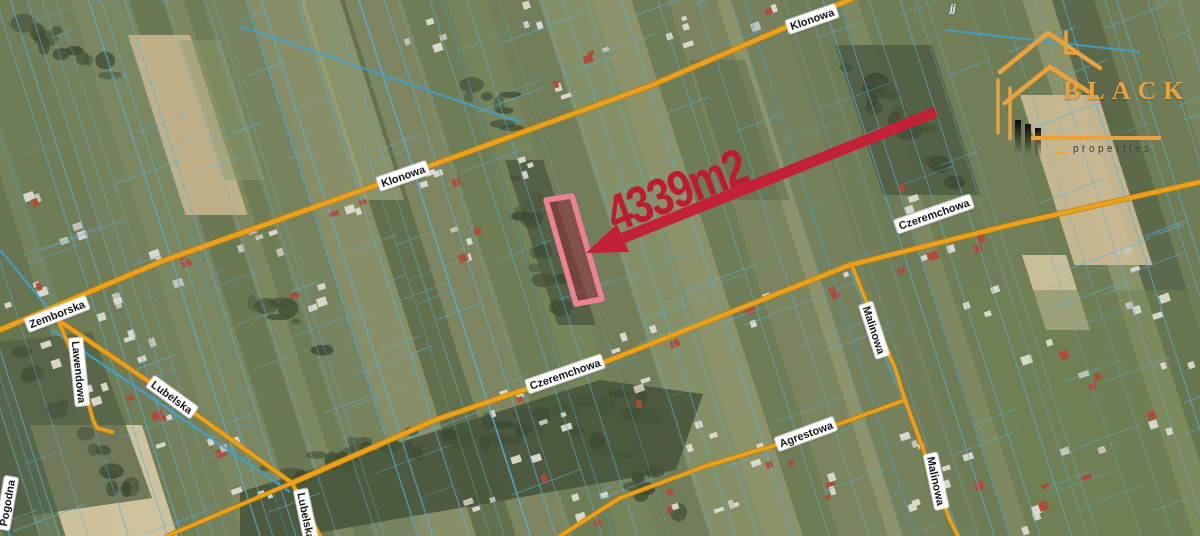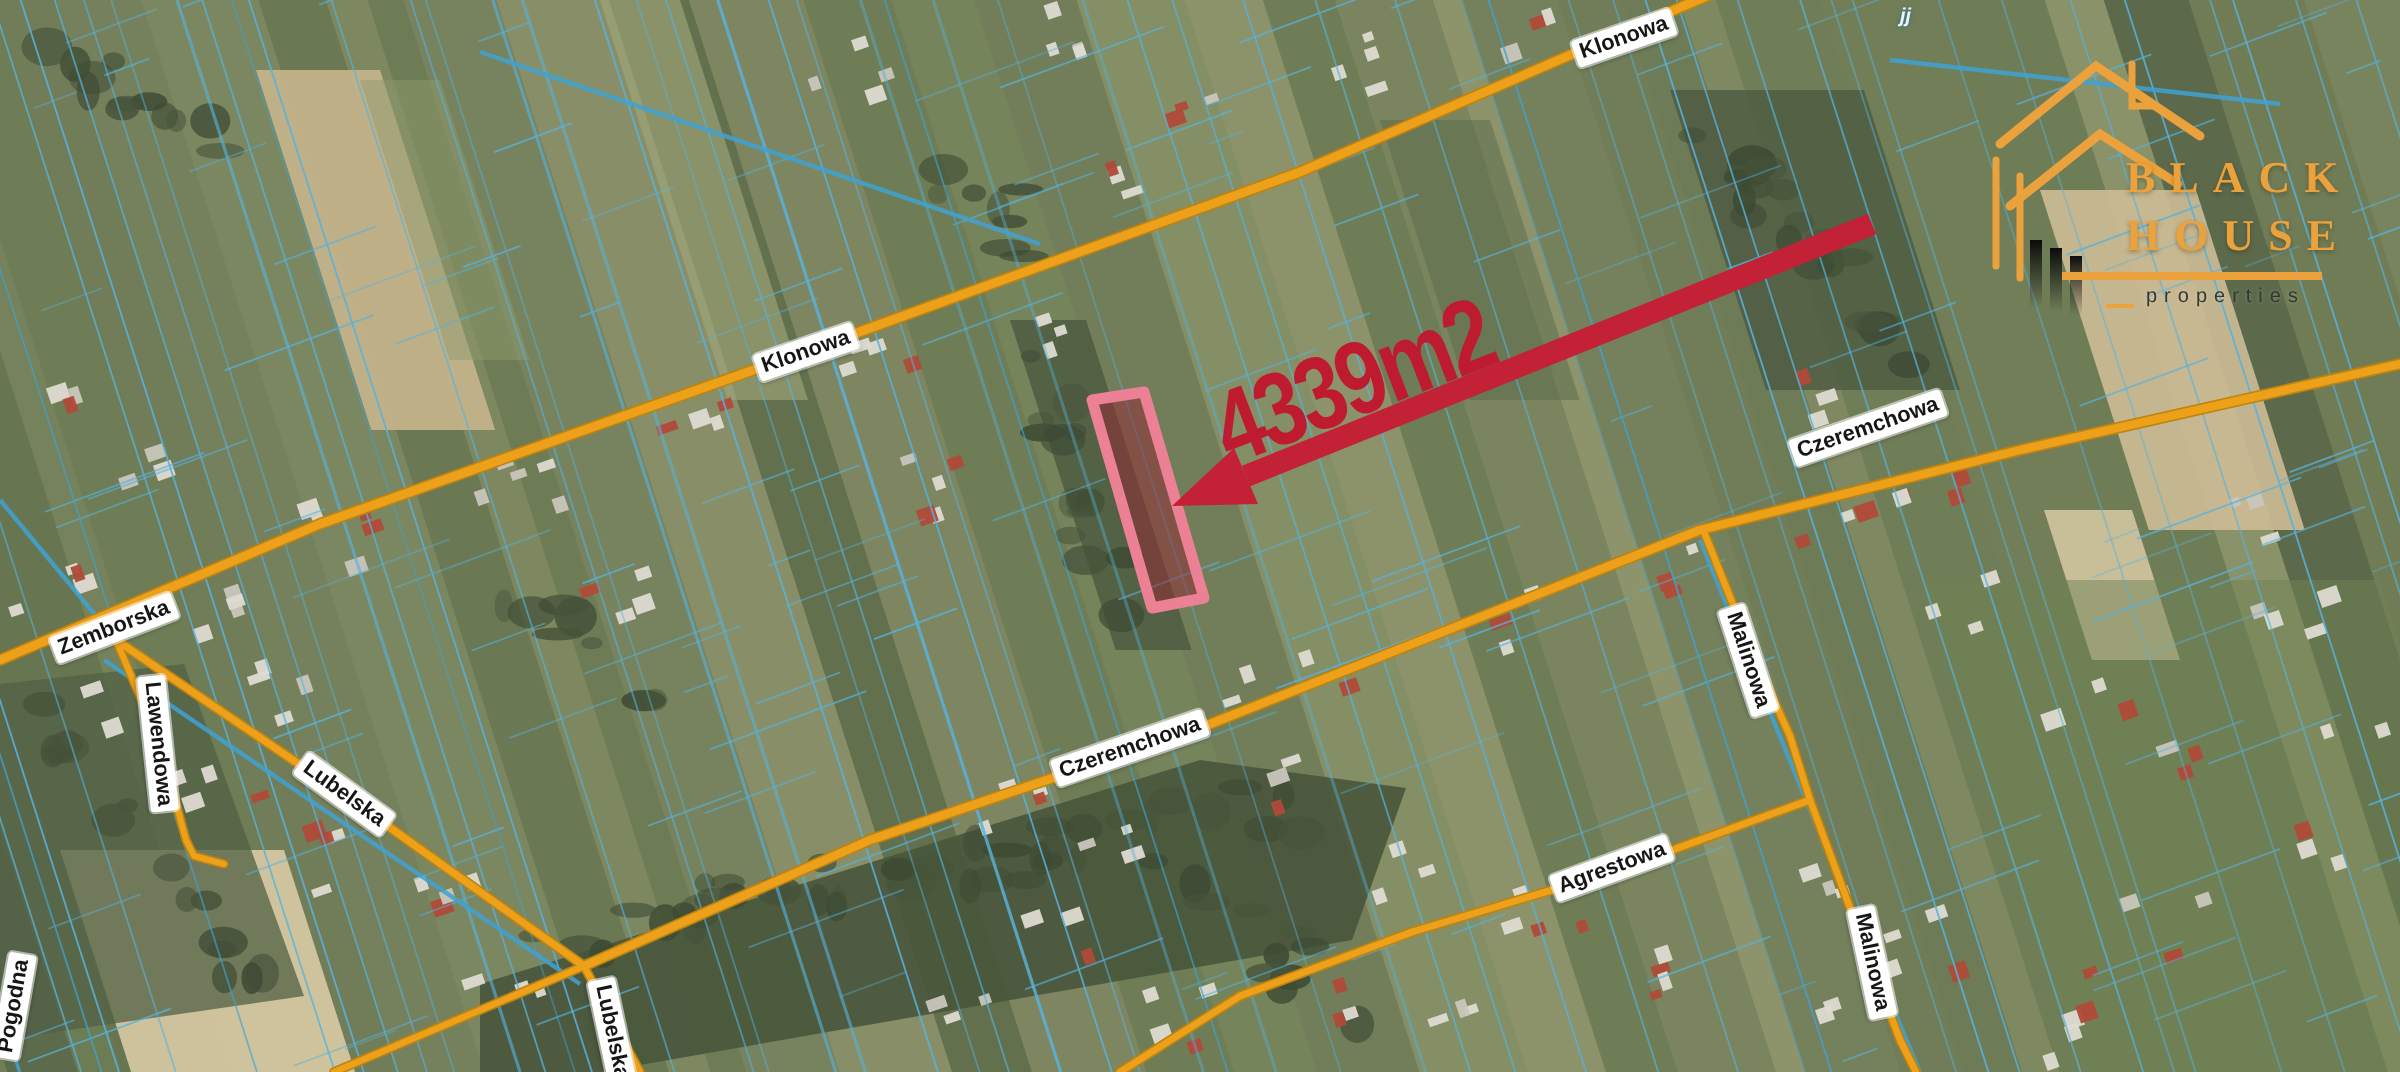--- a/index.html
+++ b/index.html
@@ -14,21 +14,21 @@
   #corner-text{position:absolute;left:950px;top:3px;color:#eaf5ff;
           font:700 italic 10px "Liberation Sans",sans-serif;text-shadow:0 0 2px #2c6e93;text-align:right;}
   
   #area-label{position:absolute;font-family:"Liberation Sans",sans-serif;
           font-weight:700;font-size:47px;letter-spacing:-2px;white-space:nowrap;
           transform-origin:center;}
   
   .logo{position:absolute;left:975px;top:20px;width:220px;height:144px;}
   .logo-icon{position:absolute;left:0;top:0;}
   .lt{position:absolute;color:#eba23c;font-family:"Liberation Serif",serif;
-      font-weight:700;font-size:22px;letter-spacing:7px;white-space:nowrap;
+      font-weight:700;font-size:26px;letter-spacing:7px;white-space:nowrap;
       text-shadow:0 1px 2px rgba(40,30,5,.35);}
   .l1{left:88px;top:56px;}
   .l2{left:88px;top:85px;}
   .rule{position:absolute;left:56px;top:116px;width:130px;height:3.5px;background:#eba23c;}
   .l3row{position:absolute;left:78px;top:123px;display:flex;align-items:flex-end;gap:6px;}
   .dash{width:14px;height:2px;background:#eba23c;}
   .l3{font:400 10px "Liberation Sans",sans-serif;letter-spacing:3.5px;color:#33392f;
       text-shadow:0 0 2px rgba(255,255,255,.25);}
 </style>
 </head>
@@ -674,20 +674,19 @@
         <path d="M23,60 L23,113"></path>
         <path d="M35,68 L35,119"></path>
       </g>
       <g fill="url(#bfade)">
         <rect x="40" y="100" width="6" height="34"></rect>
         <rect x="50" y="104" width="6" height="32"></rect>
         <rect x="60" y="108" width="6" height="30"></rect>
       </g>
     </svg>
     <div class="lt l1">BLACK</div>
-    <div class="lt l2">HOUSE</div>
     <div class="rule"></div>
     <div class="l3row">
       <span class="dash"></span>
       <span class="l3">properties</span>
     </div>
   </div>
 </div>
 
 </body></html>

